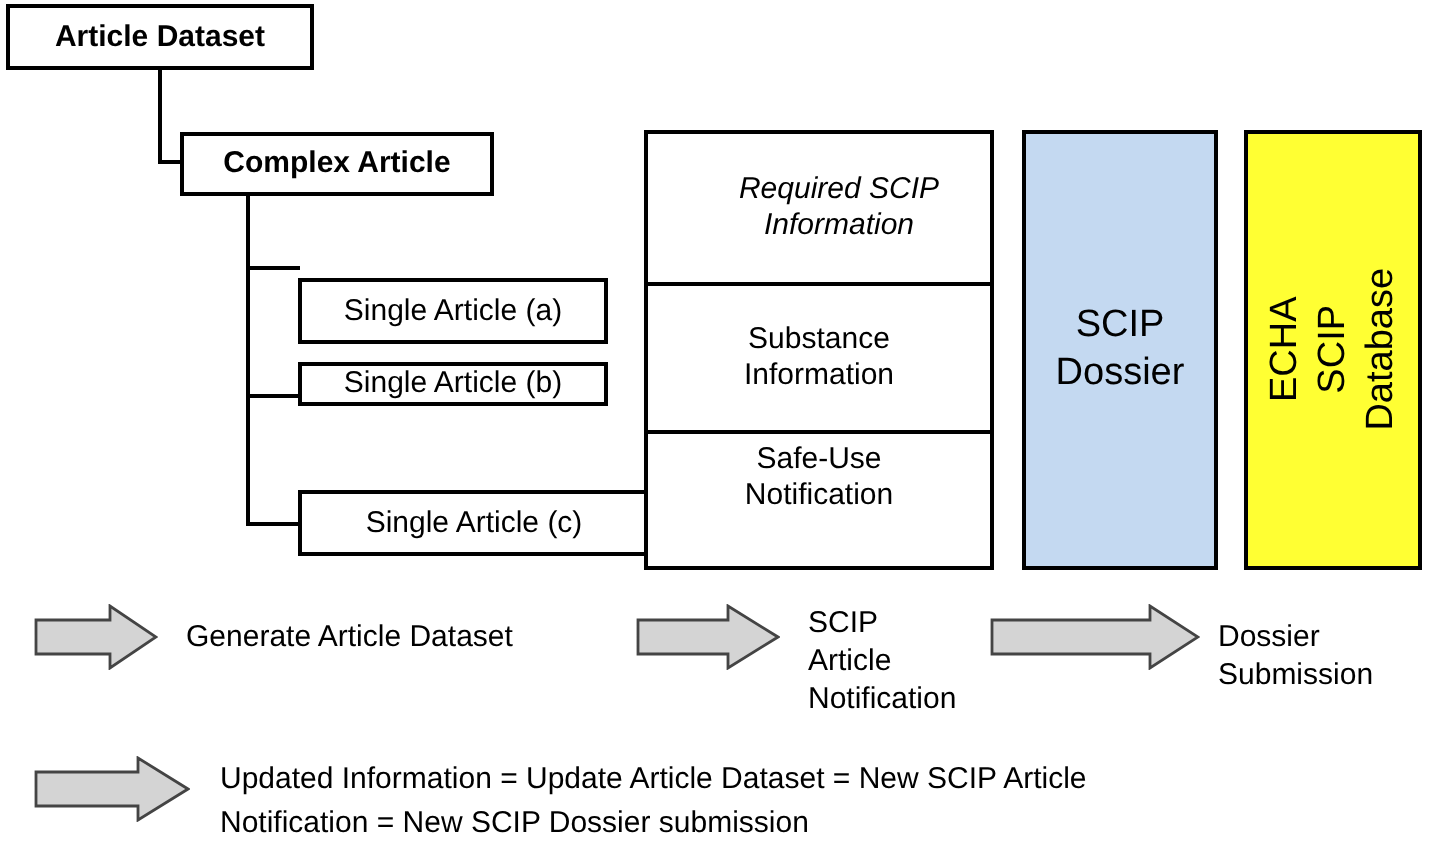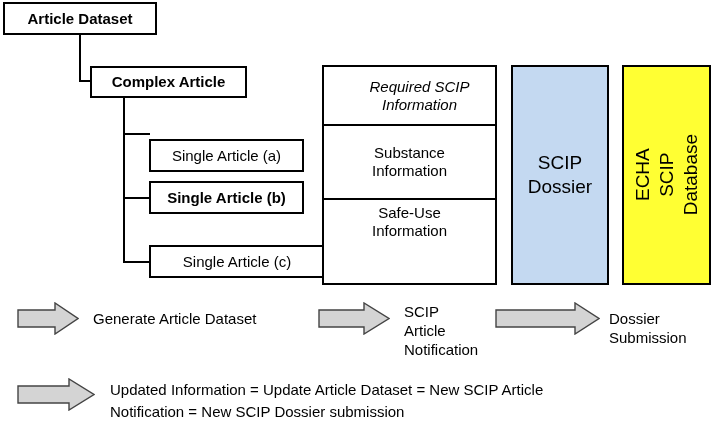--- a/index.html
+++ b/index.html
@@ -54,21 +54,21 @@
     display: flex;
     align-items: center;
     justify-content: center;
     text-align: center;
     font-size: 15px;
     line-height: 1.2;
     color: #000000;
     border-bottom: 2px solid #000000;
   }
   #scip-table .trow:last-child { border-bottom: none; }
-  #scip-table .trow.r0 { height: 59px; font-style: italic; padding-left: 20px; }
+  #scip-table .trow.r0 { height: 76px; font-style: italic; padding-left: 20px; }
   #scip-table .trow.r1 { height: 45px; }
   #scip-table .trow.r2 { height: 74px; }
   #scip-table .trow.r3 { height: 44px; }
 
   .colorbox {
     position: absolute;
     box-sizing: border-box;
     border: 2px solid #000000;
     display: flex;
     align-items: center;
@@ -122,39 +122,39 @@
   </div>
 
   <div class="ln" style="left:123px; top:98px; width:2px; height:165px;"></div>
   <div class="ln" style="left:123px; top:133px; width:27px; height:2px;"></div>
   <div class="ln" style="left:123px; top:197px; width:27px; height:2px;"></div>
   <div class="ln" style="left:123px; top:261px; width:27px; height:2px;"></div>
 
   <div class="box box-plain" style="left:149px; top:117px; width:155px; height:33px;margin-top:22px;">
     <span>Single Article (a)</span>
   </div>
-  <div class="box box-plain" style="left:149px; top:181px; width:155px; height:33px;font-weight:bold;">
+  <div class="box box-plain" style="left:149px; top:181px; width:155px; height:22px;">
     <span>Single Article (b)</span>
   </div>
   <div class="box box-plain" style="left:149px; top:245px; width:176px; height:33px;">
     <span>Single Article (c)</span>
   </div>
 
   <div id="scip-table">
     <div class="trow r0">
       <span style="white-space:pre-line;">Required SCIP
 Information</span>
     </div>
     <div class="trow r2">
       <span style="white-space:pre-line;">Substance
 Information</span>
     </div>
     <div class="trow r3">
       <span style="white-space:pre-line;">Safe-Use
-Information</span>
+Notification</span>
     </div>
   </div>
 
   <div class="colorbox" id="dossier-box" style="background:#c4d9f1;">
     <span style="white-space:pre-line;">SCIP
 Dossier</span>
   </div>
 
   <div class="colorbox" id="echa-box" style="background:#ffff33;">
     <span class="vert" style="white-space:pre-line; text-align:center;">ECHA SCIP

